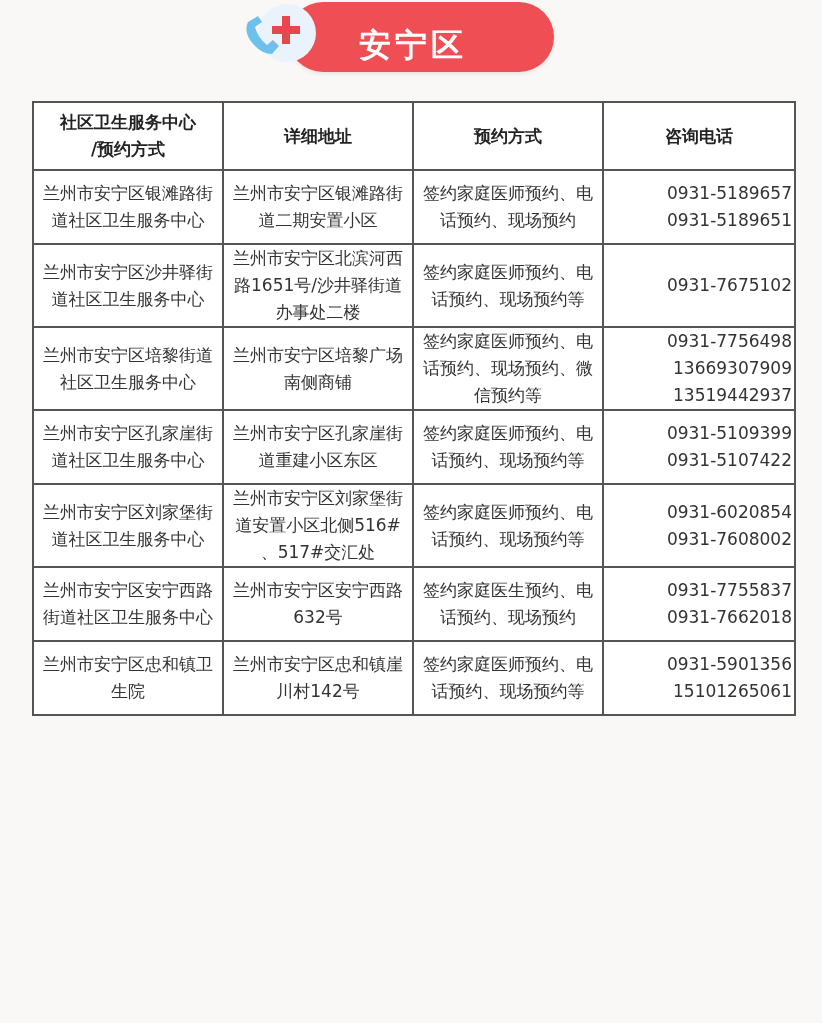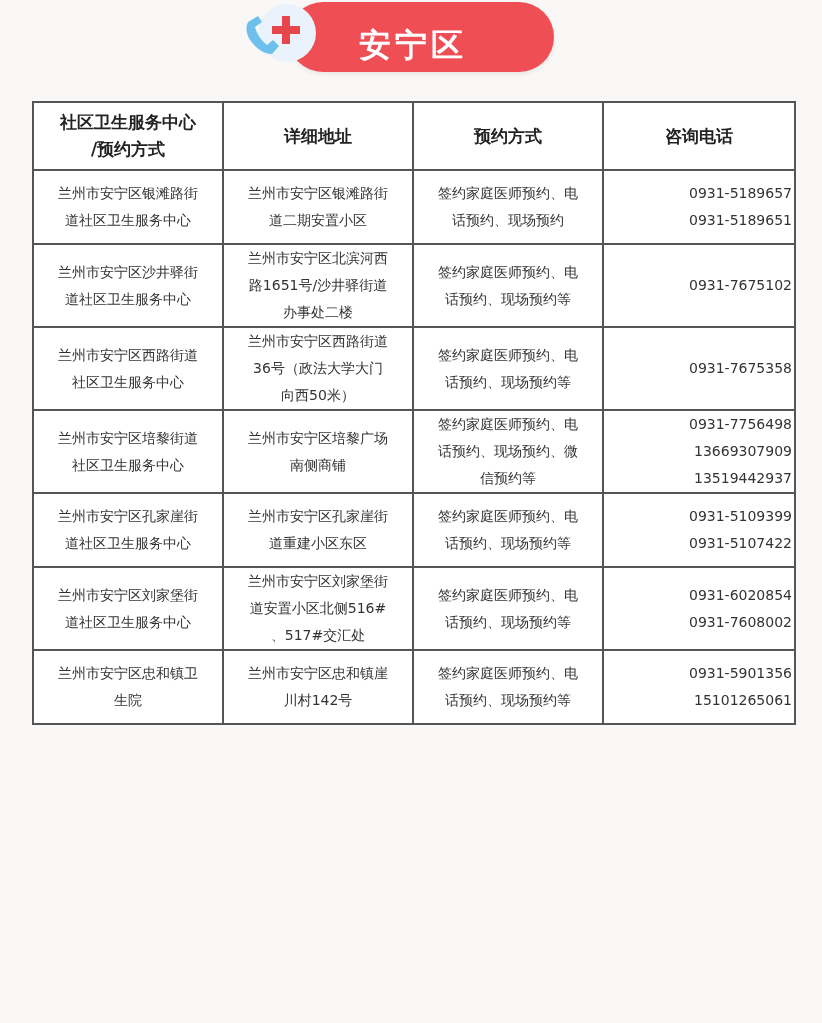--- a/index.html
+++ b/index.html
@@ -30,21 +30,21 @@
     border-radius: 50%; background: #eaf3fb;
   }
   table.grid {
     position: absolute; left: 32px; top: 101px; width: 762px;
     border-collapse: collapse; background: #fff;
     table-layout: fixed;
   }
   table.grid td, table.grid th {
     border: 2px solid #555; padding: 0 2px;
     text-align: center; vertical-align: middle;
-    color: #333; font-size: 14px; line-height: 27px;
+    color: #333; font-size: 17px; line-height: 27px;
     overflow: hidden;
   }
   table.grid th { font-weight: bold; color: #222; height: 66px; font-size: 17px; }
   table.grid td { height: 72px; }
   td.phone div { line-height: 27px; text-align: right; }
   .cell-lines div { white-space: nowrap; }
 </style>
 </head>
 <body>
 
@@ -117,38 +117,20 @@
         <td class="cell-lines">
           <div>签约家庭医师预约、电</div>
           <div>话预约、现场预约等</div>
         </td>
         <td class="cell-lines phone">
           <div>0931-7675102</div>
         </td>
       </tr>
       <tr>
         <td class="cell-lines">
-          <div>兰州市安宁区西路街道</div>
-          <div>社区卫生服务中心</div>
-        </td>
-        <td class="cell-lines">
-          <div>兰州市安宁区西路街道</div>
-          <div>36号（政法大学大门</div>
-          <div>向西50米）</div>
-        </td>
-        <td class="cell-lines">
-          <div>签约家庭医师预约、电</div>
-          <div>话预约、现场预约等</div>
-        </td>
-        <td class="cell-lines phone">
-          <div>0931-7675358</div>
-        </td>
-      </tr>
-      <tr>
-        <td class="cell-lines">
           <div>兰州市安宁区培黎街道</div>
           <div>社区卫生服务中心</div>
         </td>
         <td class="cell-lines">
           <div>兰州市安宁区培黎广场</div>
           <div>南侧商铺</div>
         </td>
         <td class="cell-lines">
           <div>签约家庭医师预约、电</div>
           <div>话预约、现场预约、微</div>
@@ -188,20 +170,38 @@
           <div>道安置小区北侧516#</div>
           <div>、517#交汇处</div>
         </td>
         <td class="cell-lines">
           <div>签约家庭医师预约、电</div>
           <div>话预约、现场预约等</div>
         </td>
         <td class="cell-lines phone">
           <div>0931-6020854</div>
           <div>0931-7608002</div>
+        </td>
+      </tr>
+      <tr>
+        <td class="cell-lines">
+          <div>兰州市安宁区安宁西路</div>
+          <div>街道社区卫生服务中心</div>
+        </td>
+        <td class="cell-lines">
+          <div>兰州市安宁区安宁西路</div>
+          <div>632号</div>
+        </td>
+        <td class="cell-lines">
+          <div>签约家庭医生预约、电</div>
+          <div>话预约、现场预约</div>
+        </td>
+        <td class="cell-lines phone">
+          <div>0931-7755837</div>
+          <div>0931-7662018</div>
         </td>
       </tr>
       <tr>
         <td class="cell-lines">
           <div>兰州市安宁区忠和镇卫</div>
           <div>生院</div>
         </td>
         <td class="cell-lines">
           <div>兰州市安宁区忠和镇崖</div>
           <div>川村142号</div>

